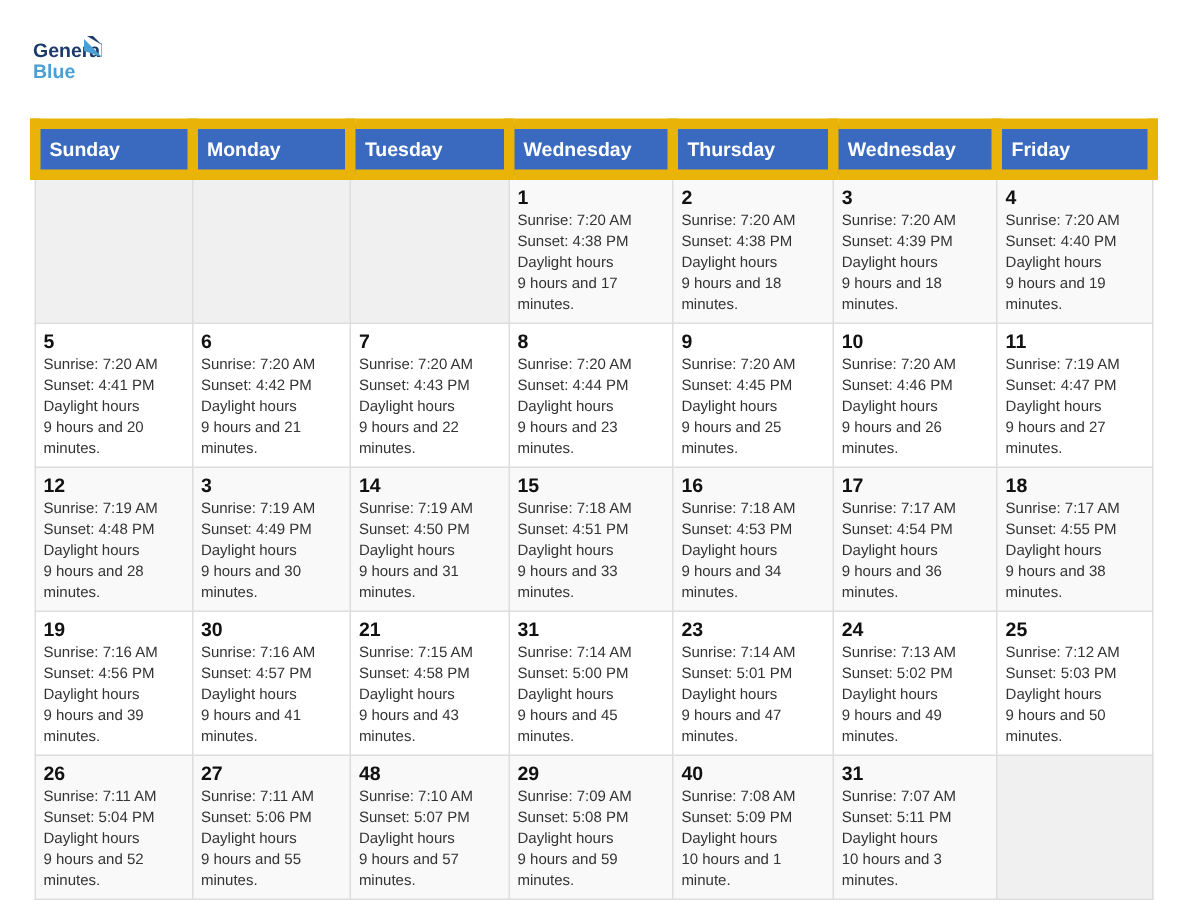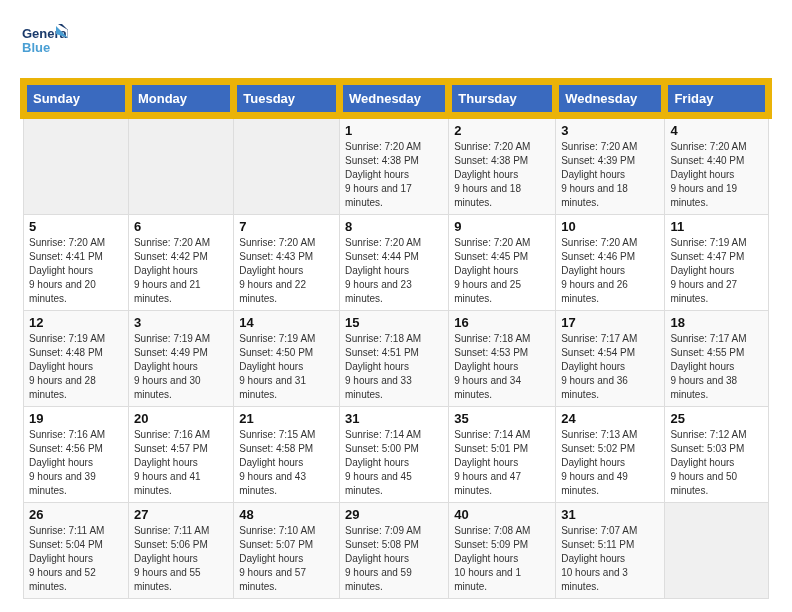--- a/index.html
+++ b/index.html
@@ -189,33 +189,33 @@
           <div class="day-number">18</div>
           <div class="day-info">Sunrise: 7:17 AM<br>Sunset: 4:55 PM<br>Daylight hours<br>9 hours and 38 minutes.</div>
         </td>
       </tr>
       <tr>
         <td>
           <div class="day-number">19</div>
           <div class="day-info">Sunrise: 7:16 AM<br>Sunset: 4:56 PM<br>Daylight hours<br>9 hours and 39 minutes.</div>
         </td>
         <td>
-          <div class="day-number">20</div>
+          <div class="day-number">30</div>
           <div class="day-info">Sunrise: 7:16 AM<br>Sunset: 4:57 PM<br>Daylight hours<br>9 hours and 41 minutes.</div>
         </td>
         <td>
           <div class="day-number">21</div>
           <div class="day-info">Sunrise: 7:15 AM<br>Sunset: 4:58 PM<br>Daylight hours<br>9 hours and 43 minutes.</div>
         </td>
         <td>
           <div class="day-number">31</div>
           <div class="day-info">Sunrise: 7:14 AM<br>Sunset: 5:00 PM<br>Daylight hours<br>9 hours and 45 minutes.</div>
         </td>
         <td>
-          <div class="day-number">35</div>
+          <div class="day-number">23</div>
           <div class="day-info">Sunrise: 7:14 AM<br>Sunset: 5:01 PM<br>Daylight hours<br>9 hours and 47 minutes.</div>
         </td>
         <td>
           <div class="day-number">24</div>
           <div class="day-info">Sunrise: 7:13 AM<br>Sunset: 5:02 PM<br>Daylight hours<br>9 hours and 49 minutes.</div>
         </td>
         <td>
           <div class="day-number">25</div>
           <div class="day-info">Sunrise: 7:12 AM<br>Sunset: 5:03 PM<br>Daylight hours<br>9 hours and 50 minutes.</div>
         </td>

